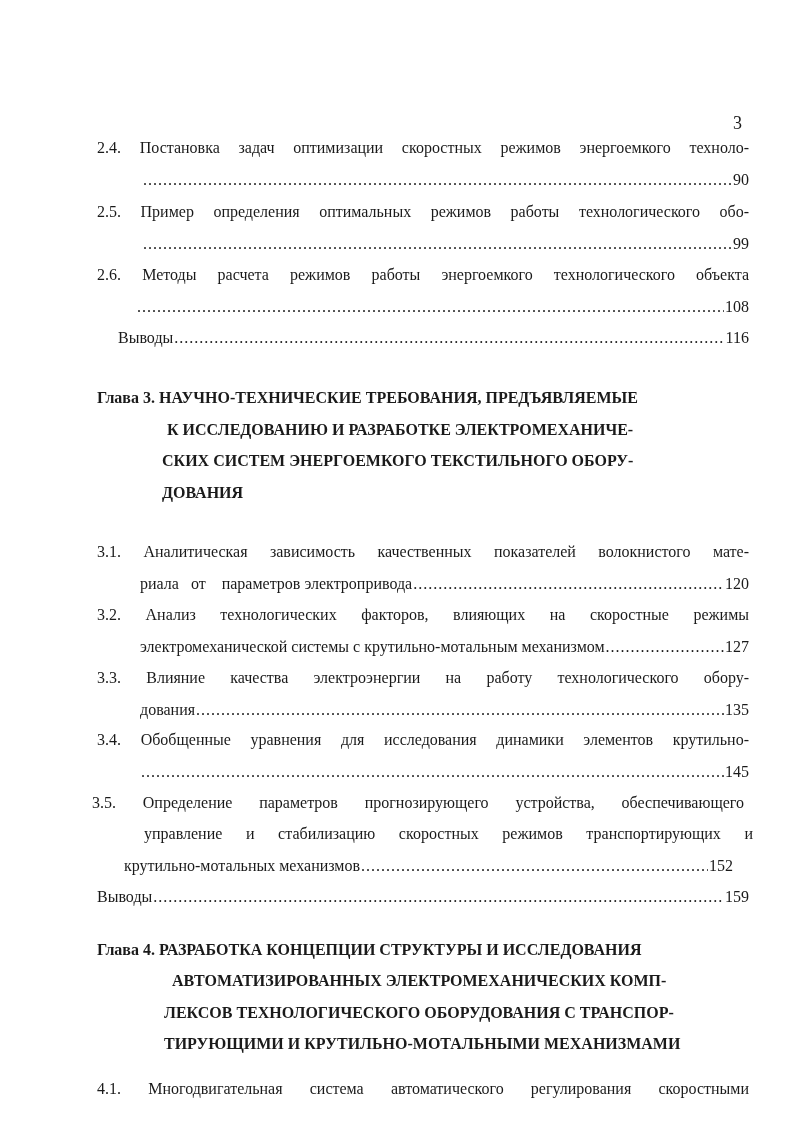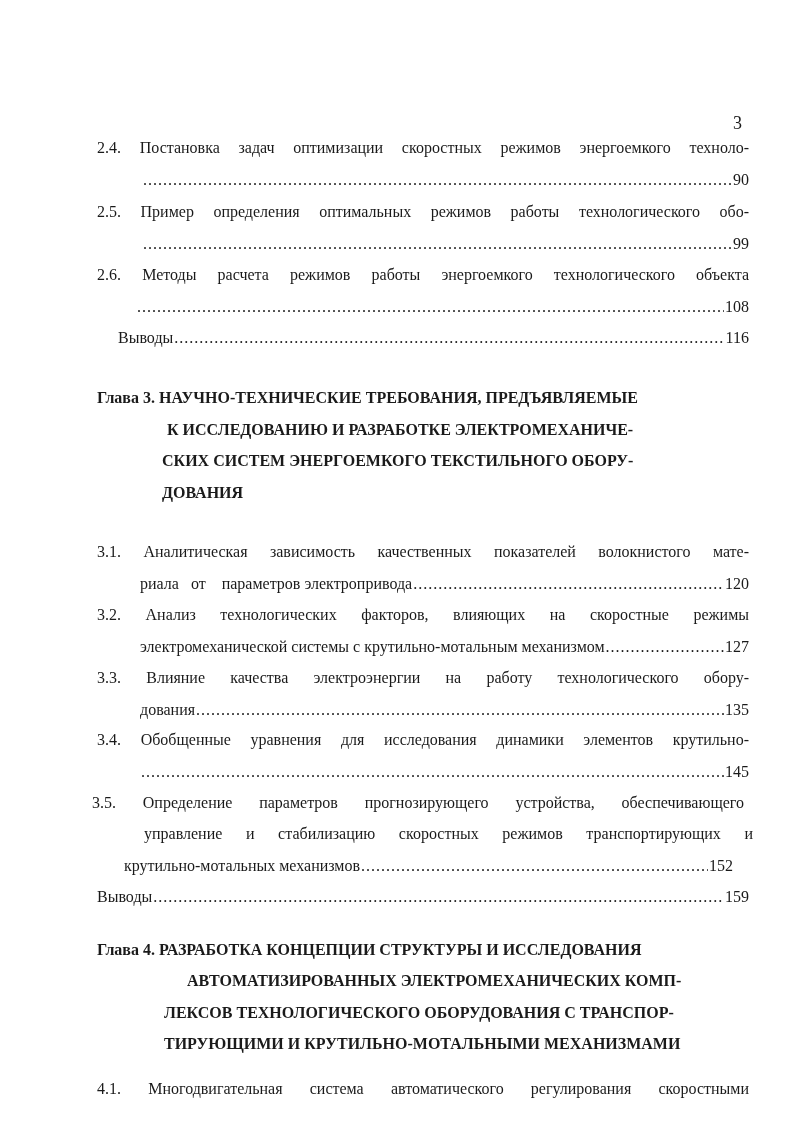--- a/index.html
+++ b/index.html
@@ -127,21 +127,21 @@
     <span>152</span>
   </div>
 
   <div class="line entry-line" style="left:97px; top:886px; width:652px;">
     <span>Выводы</span>
     <span class="dots"></span>
     <span>159</span>
   </div>
 
   <div class="chapter" style="left:97px; top:939px;">Глава 4. РАЗРАБОТКА КОНЦЕПЦИИ СТРУКТУРЫ И  ИССЛЕДОВАНИЯ</div>
-  <div class="chapter" style="left:172px; top:970px;margin-left:15px;">АВТОМАТИЗИРОВАННЫХ  ЭЛЕКТРОМЕХАНИЧЕСКИХ    КОМП-</div>
+  <div class="chapter" style="left:172px; top:970px;">АВТОМАТИЗИРОВАННЫХ  ЭЛЕКТРОМЕХАНИЧЕСКИХ    КОМП-</div>
   <div class="chapter" style="left:164px; top:1002px;">ЛЕКСОВ ТЕХНОЛОГИЧЕСКОГО ОБОРУДОВАНИЯ С ТРАНСПОР-</div>
   <div class="chapter" style="left:164px; top:1033px;">ТИРУЮЩИМИ И КРУТИЛЬНО-МОТАЛЬНЫМИ МЕХАНИЗМАМИ</div>
 
   <div class="line justified" style="left:97px; top:1078px; width:652px;">
     <span>4.1.</span>
     <span>Многодвигательная система  автоматического  регулирования  скоростными</span>
   </div>
 
 </div>
 

